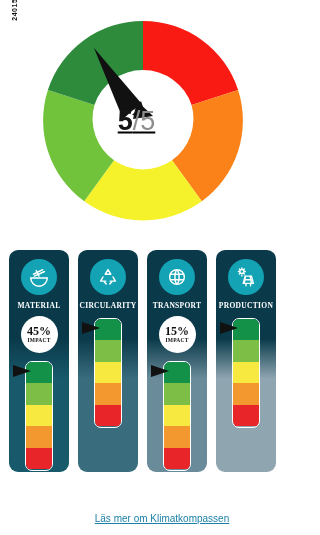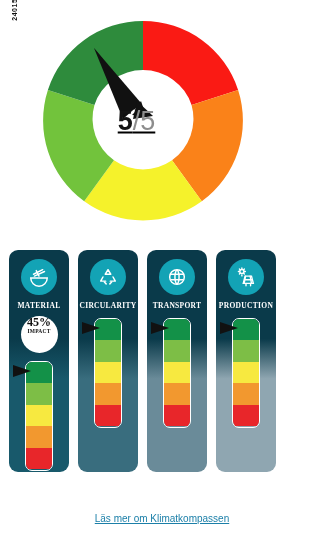--- a/index.html
+++ b/index.html
@@ -101,21 +101,21 @@
     white-space:nowrap;
   }
   .impact-badge{
     margin-top:6px;
     width:37px;height:37px;
     border-radius:50%;
     background:#ffffff;
     display:flex;
     flex-direction:column;
     align-items:center;
-    justify-content:flex-start;
+    justify-content:center;
     flex:none;
   }
   .impact-pct{
     font-size:12px;
     font-weight:bold;
     color:#111;
     line-height:1;
   }
   .impact-label{
     font-size:5.5px;
@@ -263,20 +263,24 @@
   <div class="card" style="background:linear-gradient(to bottom,#0A3A4A 0%,#0A3A4A 40%,#6A8B99 58%,#6A8B99 100%);border-radius:9px;">
     <div class="card-icon">
       <svg width="22" height="22" viewBox="0 0 24 24" fill="none" stroke="#ffffff" stroke-width="1.6">
         <circle cx="12" cy="12" r="8"></circle>
         <path d="M12 4 c-3 3 -3 13 0 16"></path>
         <path d="M12 4 c3 3 3 13 0 16"></path>
         <path d="M5 9 h14 M5 15 h14"></path>
       </svg>
     </div>
     <div class="card-title">TRANSPORT</div>
+    <div class="impact-badge">
+      <span class="impact-pct">15%</span>
+      <span class="impact-label">IMPACT</span>
+    </div>
     <div class="gauge-zone">
       <div class="gauge">
         <div class="band" style="background:#139148"></div>
         <div class="band" style="background:#7DBE46"></div>
         <div class="band" style="background:#F7E940"></div>
         <div class="band" style="background:#F2982F"></div>
         <div class="band" style="background:#E8262A"></div>
       </div>
       <div class="gauge-arrow">
         <svg width="26" height="16" viewBox="0 0 26 16">

